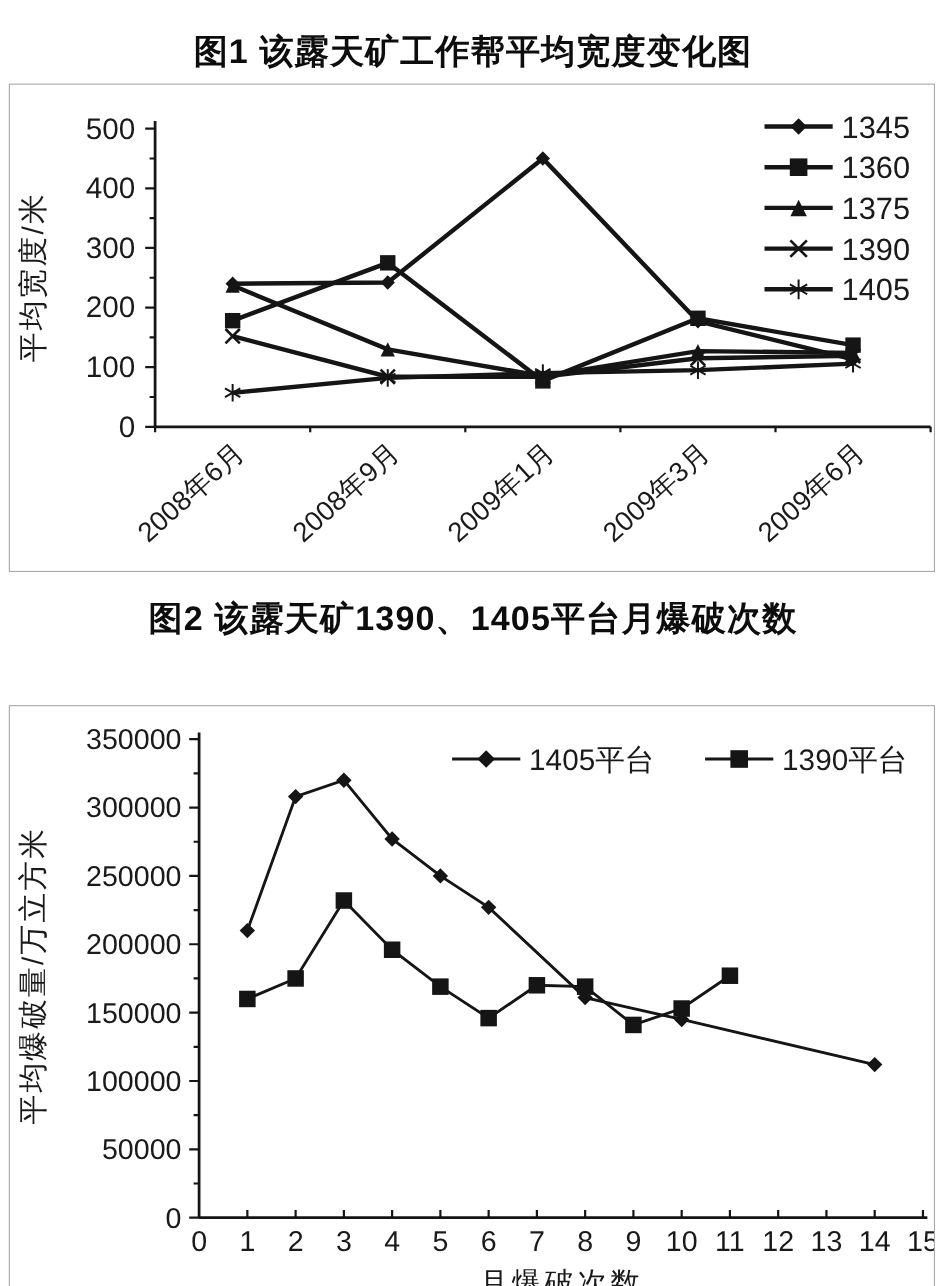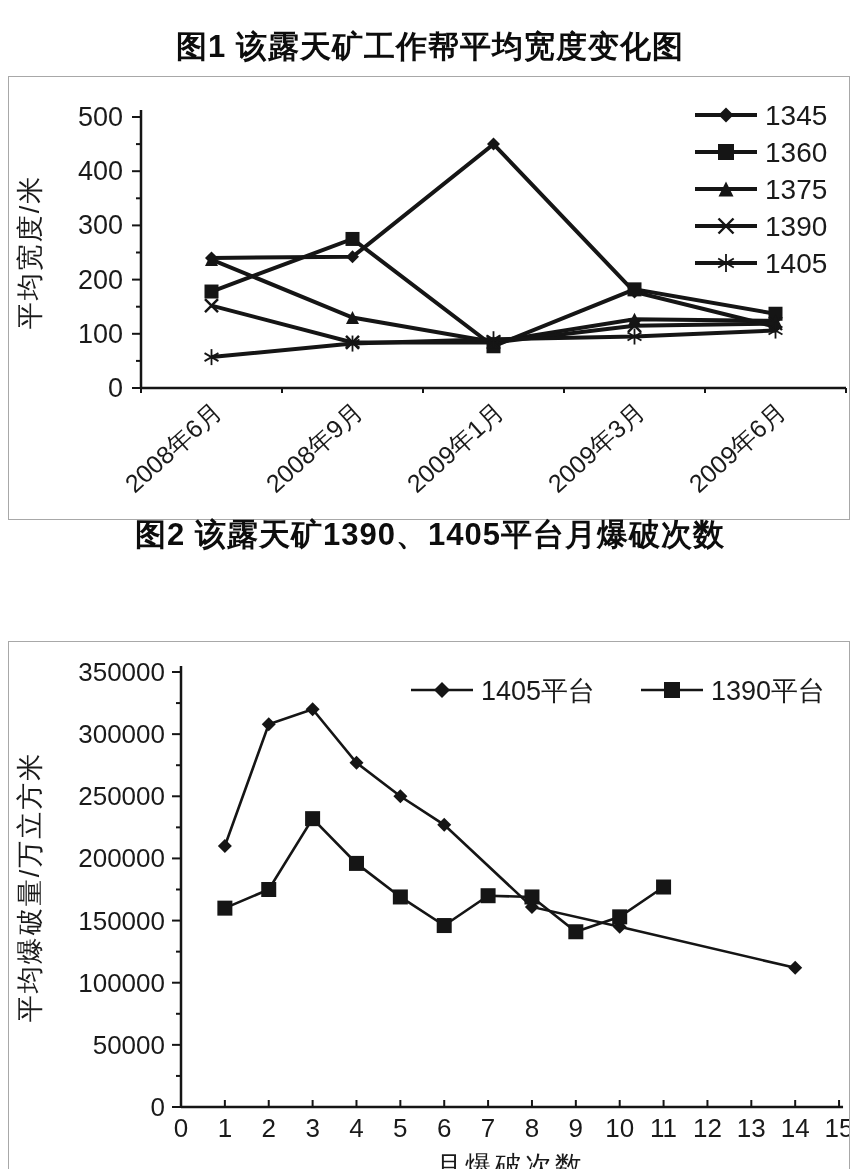--- a/index.html
+++ b/index.html
@@ -6,21 +6,21 @@
   .page{
     position:relative;width:860px;height:1169px;background:#ffffff;
     font-family:"Liberation Sans","DejaVu Sans",sans-serif;color:#0d0d0d;overflow:hidden;margin-top:16px;
   }
   .fig-title{
     position:absolute;left:0;width:860px;text-align:center;
     font-weight:700;font-size:31px;letter-spacing:1px;color:#0d0d0d;
   }
   .fig-title .tline{line-height:45px;}
   .title1{top:8px;}
-  .title2{top:496px;}
+  .title2{top:524px;}
   .fig-box{
     position:absolute;left:8px;width:842px;background:#ffffff;
     border:1px solid #a8a8a8;box-sizing:border-box;
   }
   .fig1{top:60px;height:444px;}
   .fig2{top:625px;height:542px;}
   svg text{font-family:"Liberation Sans","DejaVu Sans",sans-serif;}
 </style>
 </head>
 <body>

